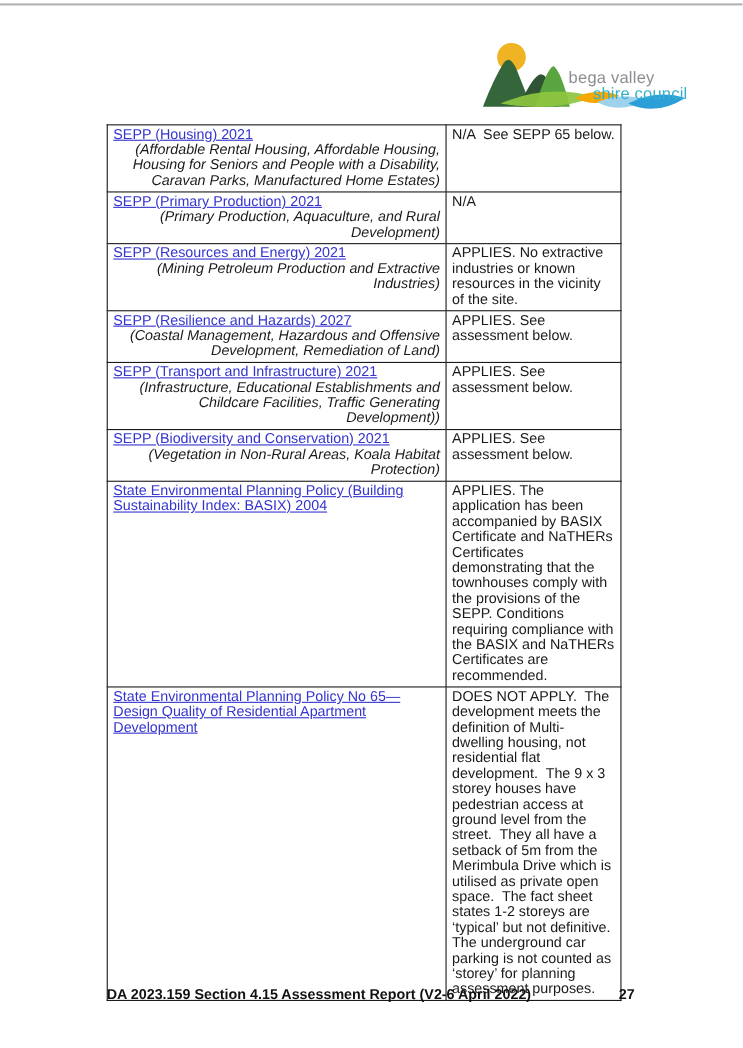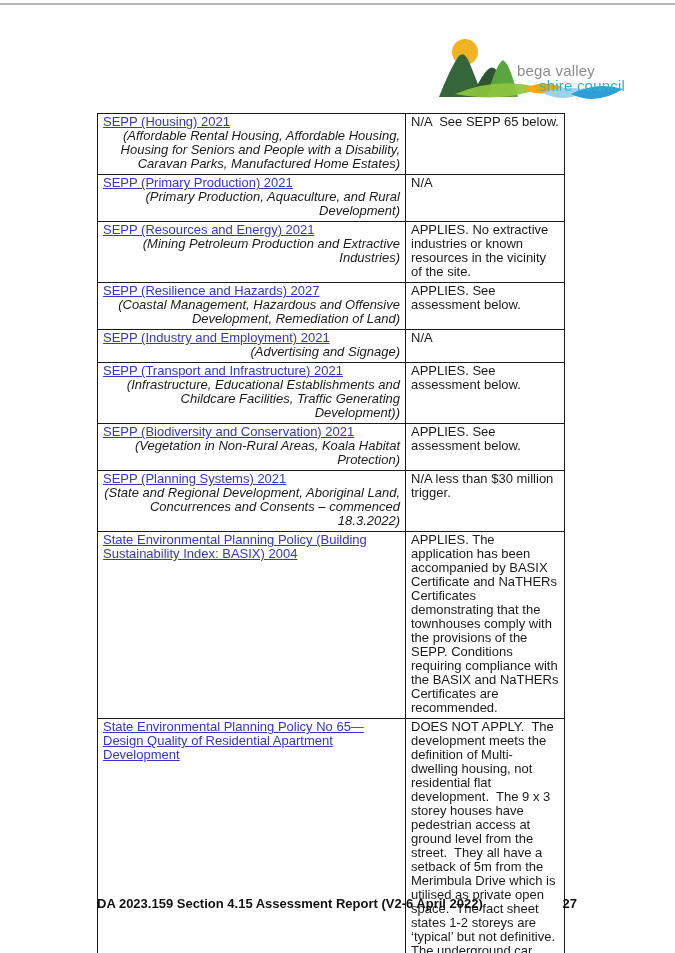--- a/index.html
+++ b/index.html
@@ -106,45 +106,31 @@
     </tr>
     <tr>
       <td class="policy">
         <span class="policy-link">SEPP (Resilience and Hazards) 2027</span>
         <div class="sub">(Coastal Management, Hazardous and Offensive Development, Remediation of Land)</div>
       </td>
       <td class="assess">APPLIES. See assessment below.</td>
     </tr>
     <tr>
       <td class="policy">
-        <span class="policy-link">SEPP (Industry and Employment) 2021</span>
-        <div class="sub">(Advertising and Signage)</div>
-      </td>
-      <td class="assess">N/A</td>
-    </tr>
-    <tr>
-      <td class="policy">
         <span class="policy-link">SEPP (Transport and Infrastructure) 2021</span>
         <div class="sub">(Infrastructure, Educational Establishments and Childcare Facilities, Traffic Generating Development))</div>
       </td>
       <td class="assess">APPLIES. See assessment below.</td>
     </tr>
     <tr>
       <td class="policy">
         <span class="policy-link">SEPP (Biodiversity and Conservation) 2021</span>
         <div class="sub">(Vegetation in Non-Rural Areas, Koala Habitat Protection)</div>
       </td>
       <td class="assess">APPLIES. See assessment below.</td>
-    </tr>
-    <tr>
-      <td class="policy">
-        <span class="policy-link">SEPP (Planning Systems) 2021</span>
-        <div class="sub">(State and Regional Development, Aboriginal Land, Concurrences and Consents – commenced 18.3.2022)</div>
-      </td>
-      <td class="assess">N/A less than $30 million trigger.</td>
     </tr>
     <tr>
       <td class="policy">
         <span class="policy-link">State Environmental Planning Policy (Building Sustainability Index: BASIX) 2004</span>
       </td>
       <td class="assess">APPLIES. The application has been accompanied by BASIX Certificate and NaTHERs Certificates demonstrating that the townhouses comply with the provisions of the SEPP. Conditions requiring compliance with the BASIX and NaTHERs Certificates are recommended.</td>
     </tr>
     <tr>
       <td class="policy">
         <span class="policy-link">State Environmental Planning Policy No 65—Design Quality of Residential Apartment Development</span>

